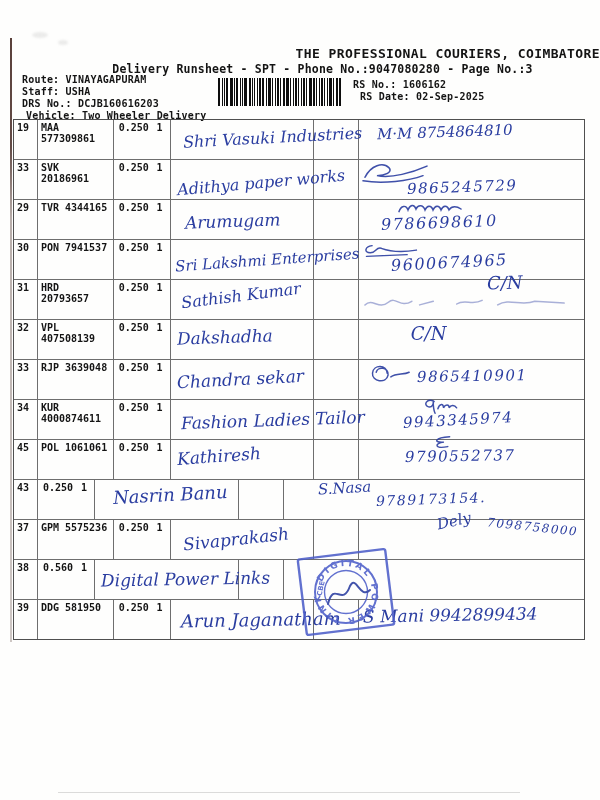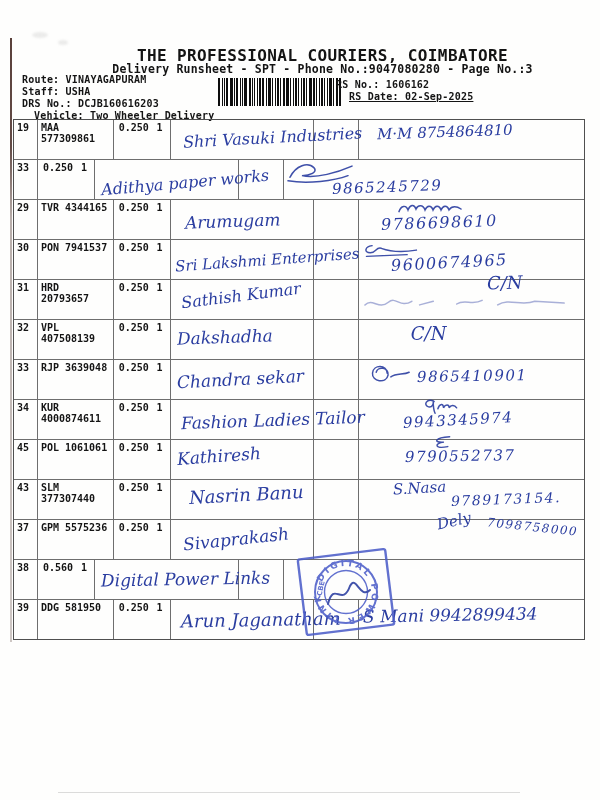--- a/index.html
+++ b/index.html
@@ -4,31 +4,31 @@
 <style>
   html,body{margin:0;padding:0;background:#e8e8e8;}
   .page{position:relative;width:600px;height:800px;background:#fefefdff;
         font-family:"DejaVu Sans Mono",monospace;overflow:hidden;color:#141414;}
   
   .left-scan-line{position:absolute;left:10px;top:38px;width:2px;height:604px;
       background:linear-gradient(to bottom, rgba(72,44,38,.9) 0%, rgba(72,44,38,.85) 18%, rgba(80,55,48,.4) 30%, rgba(80,55,48,.28) 100%);}
   .bottom-scan-line{position:absolute;left:58px;top:792px;width:462px;height:1px;background:rgba(60,60,60,.18);}
   .smudge{position:absolute;background:rgba(120,120,120,.14);border-radius:50%;filter:blur(1px);}
   
-  .doc-title{position:absolute;left:45px;top:46px;width:555px;text-align:center;
-      font-size:16px;font-weight:bold;letter-spacing:.4px;}
+  .doc-title{position:absolute;left:45px;top:46px;width:555px;text-align:right;
+      font-size:13px;font-weight:bold;letter-spacing:.4px;}
   .doc-subtitle{position:absolute;left:45px;top:62px;width:555px;text-align:center;
       font-size:11.5px;font-weight:bold;letter-spacing:.2px;}
   .meta{position:absolute;font-size:10px;font-weight:bold;letter-spacing:.2px;}
   .m-route{left:22px;top:74px;}
   .m-staff{left:22px;top:86px;}
   .m-drs{left:22px;top:98px;}
-  .m-vehicle{left:34px;top:110px;}
-  .m-rsno{left:336px;top:79px;}
-  .m-rsdate{left:349px;top:91px;text-decoration:underline;}
+  .m-vehicle{left:26px;top:110px;}
+  .m-rsno{left:353px;top:79px;}
+  .m-rsdate{left:360px;top:91px;}
   .barcode{position:absolute;left:218px;top:78px;width:124px;height:28px;}
   
   .rtable{position:absolute;left:13px;top:119px;width:572px;border:1px solid #4f4f4f;box-sizing:border-box;background:transparent;}
   .thead{display:flex;height:16px;border-bottom:1px solid #4f4f4f;font-weight:bold;font-size:9.5px;line-height:15px;}
   .trow{display:flex;height:39px;border-bottom:1px solid #6e6e6e;font-size:10px;font-weight:bold;}
   .trow:last-child{border-bottom:none;}
   .c{border-right:1px solid #6e6e6e;box-sizing:border-box;padding:2px 3px;position:relative;}
   .thead .c{padding:0 3px;}
   .w-sno{width:24px;}
   .w-con{width:76px;}
@@ -122,20 +122,21 @@
      <div class="c w-cd">
        <span class="hw" style="left:12px;top:10px;font-size:16px;transform:rotate(-3deg)">Shri Vasuki Industries</span>
      </div>
      <div class="c w-rm"></div>
      <div class="c w-seal">
             <span class="hw" style="left:18px;top:5px;font-size:15px;transform:rotate(-2deg)">M·M 8754864810</span>
           </div>
         </div>
         <div class="trow">
           <div class="c w-sno">33</div>
+     <div class="c w-con">SVK 20186961</div>
      <div class="c w-wt">
        <span>0.250</span>
        <span>1</span>
      </div>
      <div class="c w-cd">
        <span class="hw" style="left:6px;top:15px;font-size:16px;transform:rotate(-5deg)">Adithya paper works</span>
      </div>
      <div class="c w-rm"></div>
      <div class="c w-seal">
             <svg class="scr" style="left:2px;top:0px" width="85" height="26" viewBox="0 0 85 30" preserveAspectRatio="none">
@@ -262,21 +263,20 @@
      <div class="c w-rm"></div>
      <div class="c w-seal">
             <svg class="scr" style="left:70px;top:-6px" width="30" height="18" viewBox="0 0 32 20" preserveAspectRatio="none">
       <path d="M22,3 C6,4 4,10 16,9 C5,10 6,17 20,14" fill="none" stroke="#2a3da0" stroke-width="1.6" stroke-linecap="round" opacity="0.9"></path>
             </svg>
             <span class="hw hw-phone" style="left:46px;top:9px;font-size:15px;transform:rotate(-1deg)">9790552737</span>
           </div>
         </div>
         <div class="trow">
           <div class="c w-sno">43</div>
-     <div class="c w-con">SLM 377307440</div>
      <div class="c w-wt">
        <span>0.250</span>
        <span>1</span>
      </div>
      <div class="c w-cd">
        <span class="hw" style="left:18px;top:6px;font-size:18px;transform:rotate(-3deg)">Nasrin Banu</span>
      </div>
      <div class="c w-rm"></div>
      <div class="c w-seal">
             <span class="hw" style="left:34px;top:1px;font-size:15px;transform:rotate(-3deg)">S.Nasa</span>

